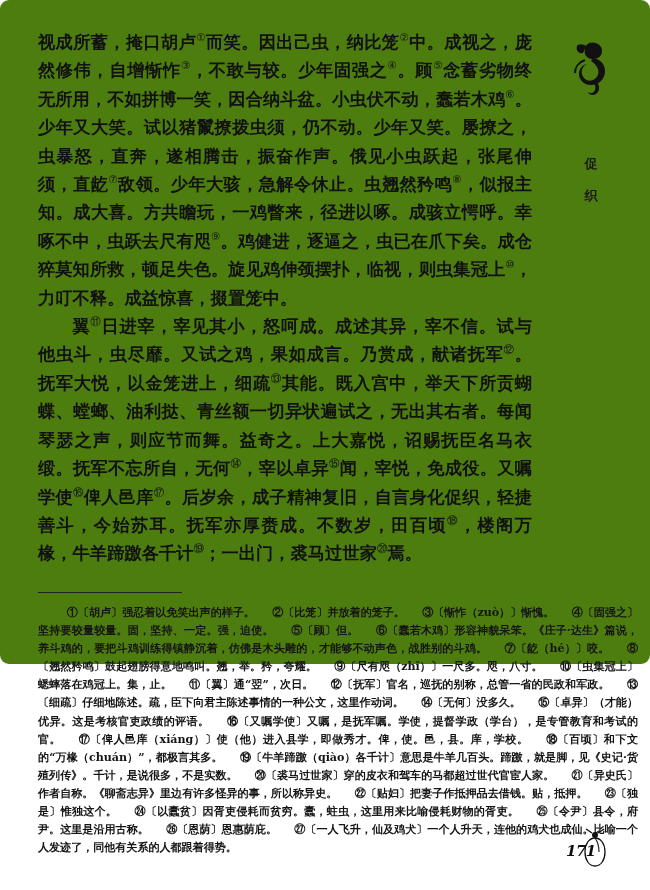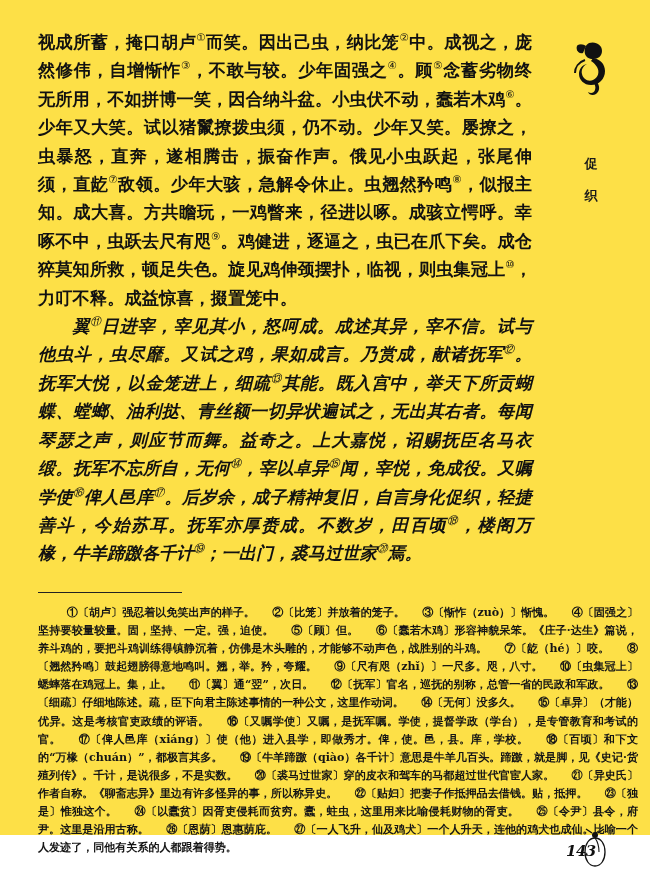--- a/index.html
+++ b/index.html
@@ -12,43 +12,44 @@
     height: 890px;
     position: relative;
     font-family: "Liberation Serif", "DejaVu Serif", serif;
     color: #111111;
     overflow: hidden;
   }
   .page {
     position: absolute;
     inset: 0;
     width: 650px;
-    height: 835px;
-    background: #fde047;
+    height: 664px;
+    background: #4d7c0f;
+    border-radius: 9px;
   }
 
   
   .body-col {
     position: absolute;
     left: 38px;
     top: 28px;
     width: 494px;
   }
   .para {
     font-size: 17.2px;
     line-height: 28.4px;
     letter-spacing: 0.1px;
     text-align: justify;
     text-justify: inter-character;
     font-weight: 700;
     margin: 0;
     font-family: "DejaVu Serif", "Liberation Serif", serif;
   }
   .para + .para { margin-top: 0px; }
-  .para.indent { text-indent: 2em; font-style: italic; }
+  .para.indent { text-indent: 2em; }
   sup.note {
     font-size: 10.5px;
     font-weight: 400;
     vertical-align: super;
     line-height: 0;
     letter-spacing: 0;
   }
 
   
   .fn-rule {
@@ -162,16 +163,16 @@
 
   <div class="folio">
     <svg class="folio-mark" viewBox="0 0 30 40" aria-hidden="true">
       <g fill="#111111">
         <circle cx="15" cy="7" r="3"></circle>
         <path d="M12 5 L6 1 M18 5 L24 1" stroke="#111111" stroke-width="1.4"></path>
         <path d="M15 10 C21 10 25 16 25 24 C25 32 21 38 15 38 C9 38 5 32 5 24 C5 16 9 10 15 10 Z" fill="none" stroke="#111111" stroke-width="1.3"></path>
         <path d="M15 10 C18 14 19 19 19 24" fill="none" stroke="#111111" stroke-width="1.1"></path>
       </g>
     </svg>
-    <div class="folio-num">143</div>
+    <div class="folio-num">171</div>
   </div>
 
 </div>
 
 </body></html>

